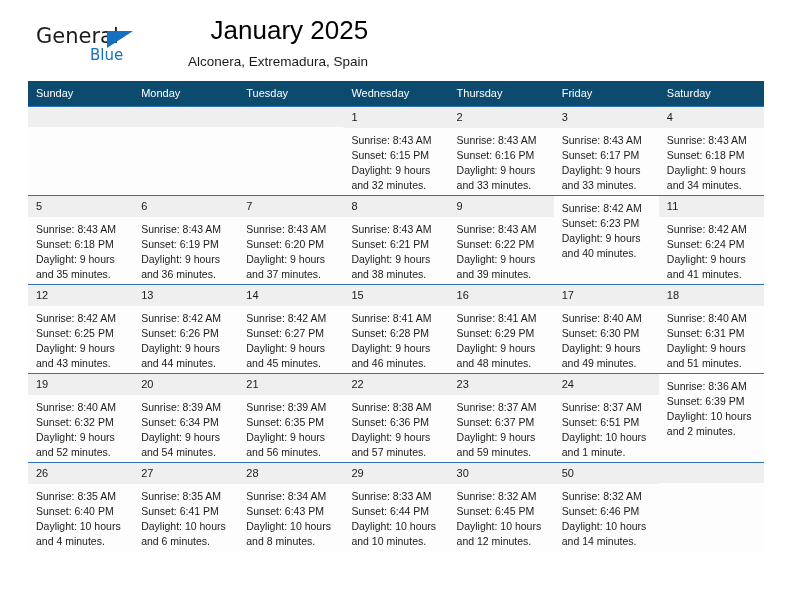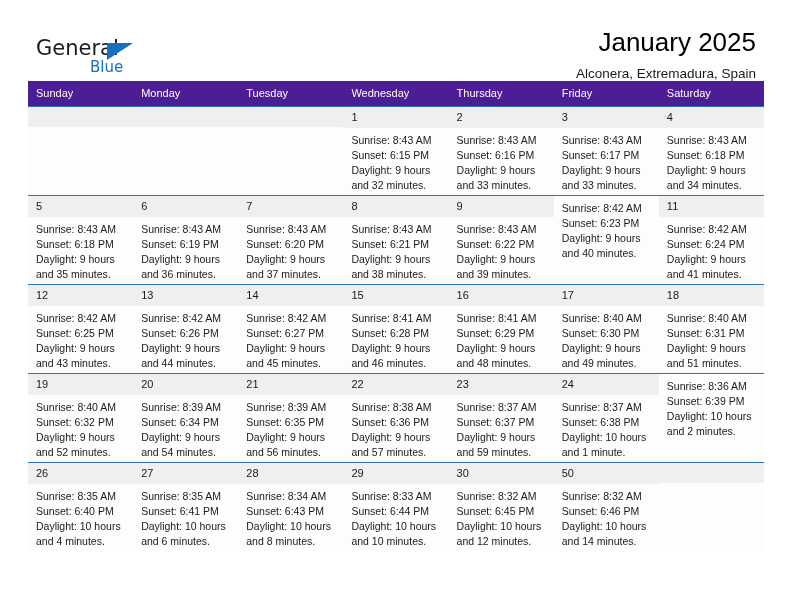--- a/index.html
+++ b/index.html
@@ -19,22 +19,21 @@
     width: 792px;
     height: 612px;
     box-sizing: border-box;
     padding: 0 28px;
   }
 
   
   .topbar {
     display: flex;
     align-items: flex-start;
-    justify-content: space-between;
-    padding-top: 28px;
+    padding-top: 16px;
     height: 72px;
     box-sizing: border-box;
   }
   .logo {
     position: relative;
     width: 160px;
     height: 52px;
   }
   .logo-general {
     font-size: 21px;
@@ -82,21 +81,21 @@
   }
 
   
   .calendar {
     margin-top: 9px;
     width: 736px;
   }
   .weekdays {
     display: grid;
     grid-template-columns: repeat(7, 1fr);
-    background: #4c1d95;
+    background: #0c4a6e;
   }
   .weekday {
     color: #ffffff;
     font-size: 11px;
     padding: 6px 0 6px 8px;
     box-sizing: border-box;
     line-height: 1.2;
   }
   .week {
     display: grid;
@@ -409,21 +408,21 @@
           <div>Sunrise: 8:37 AM</div>
           <div>Sunset: 6:37 PM</div>
           <div>Daylight: 9 hours</div>
           <div>and 59 minutes.</div>
         </div>
       </div>
       <div class="cell">
         <div class="cell-date">24</div>
         <div class="cell-body">
           <div>Sunrise: 8:37 AM</div>
-          <div>Sunset: 6:38 PM</div>
+          <div>Sunset: 6:51 PM</div>
           <div>Daylight: 10 hours</div>
           <div>and 1 minute.</div>
         </div>
       </div>
       <div class="cell">
         <div class="cell-body">
           <div>Sunrise: 8:36 AM</div>
           <div>Sunset: 6:39 PM</div>
           <div>Daylight: 10 hours</div>
           <div>and 2 minutes.</div>

